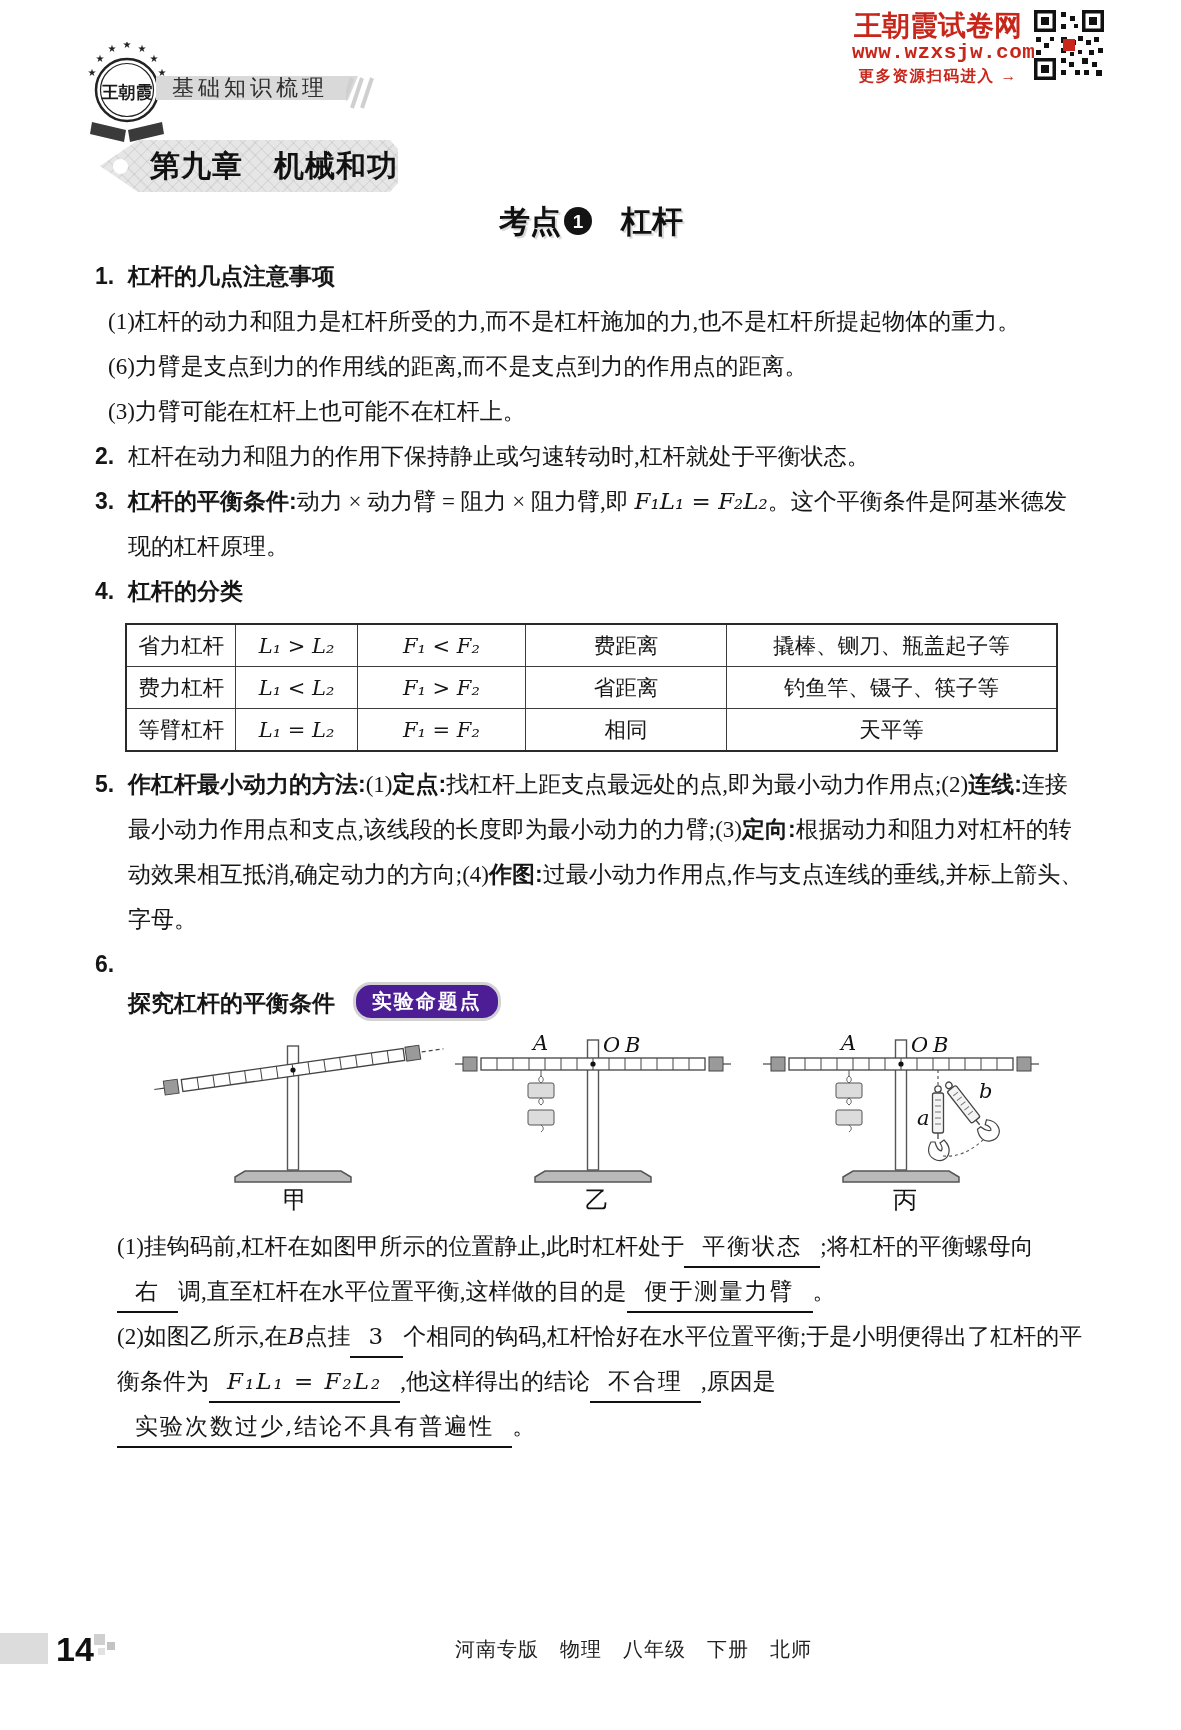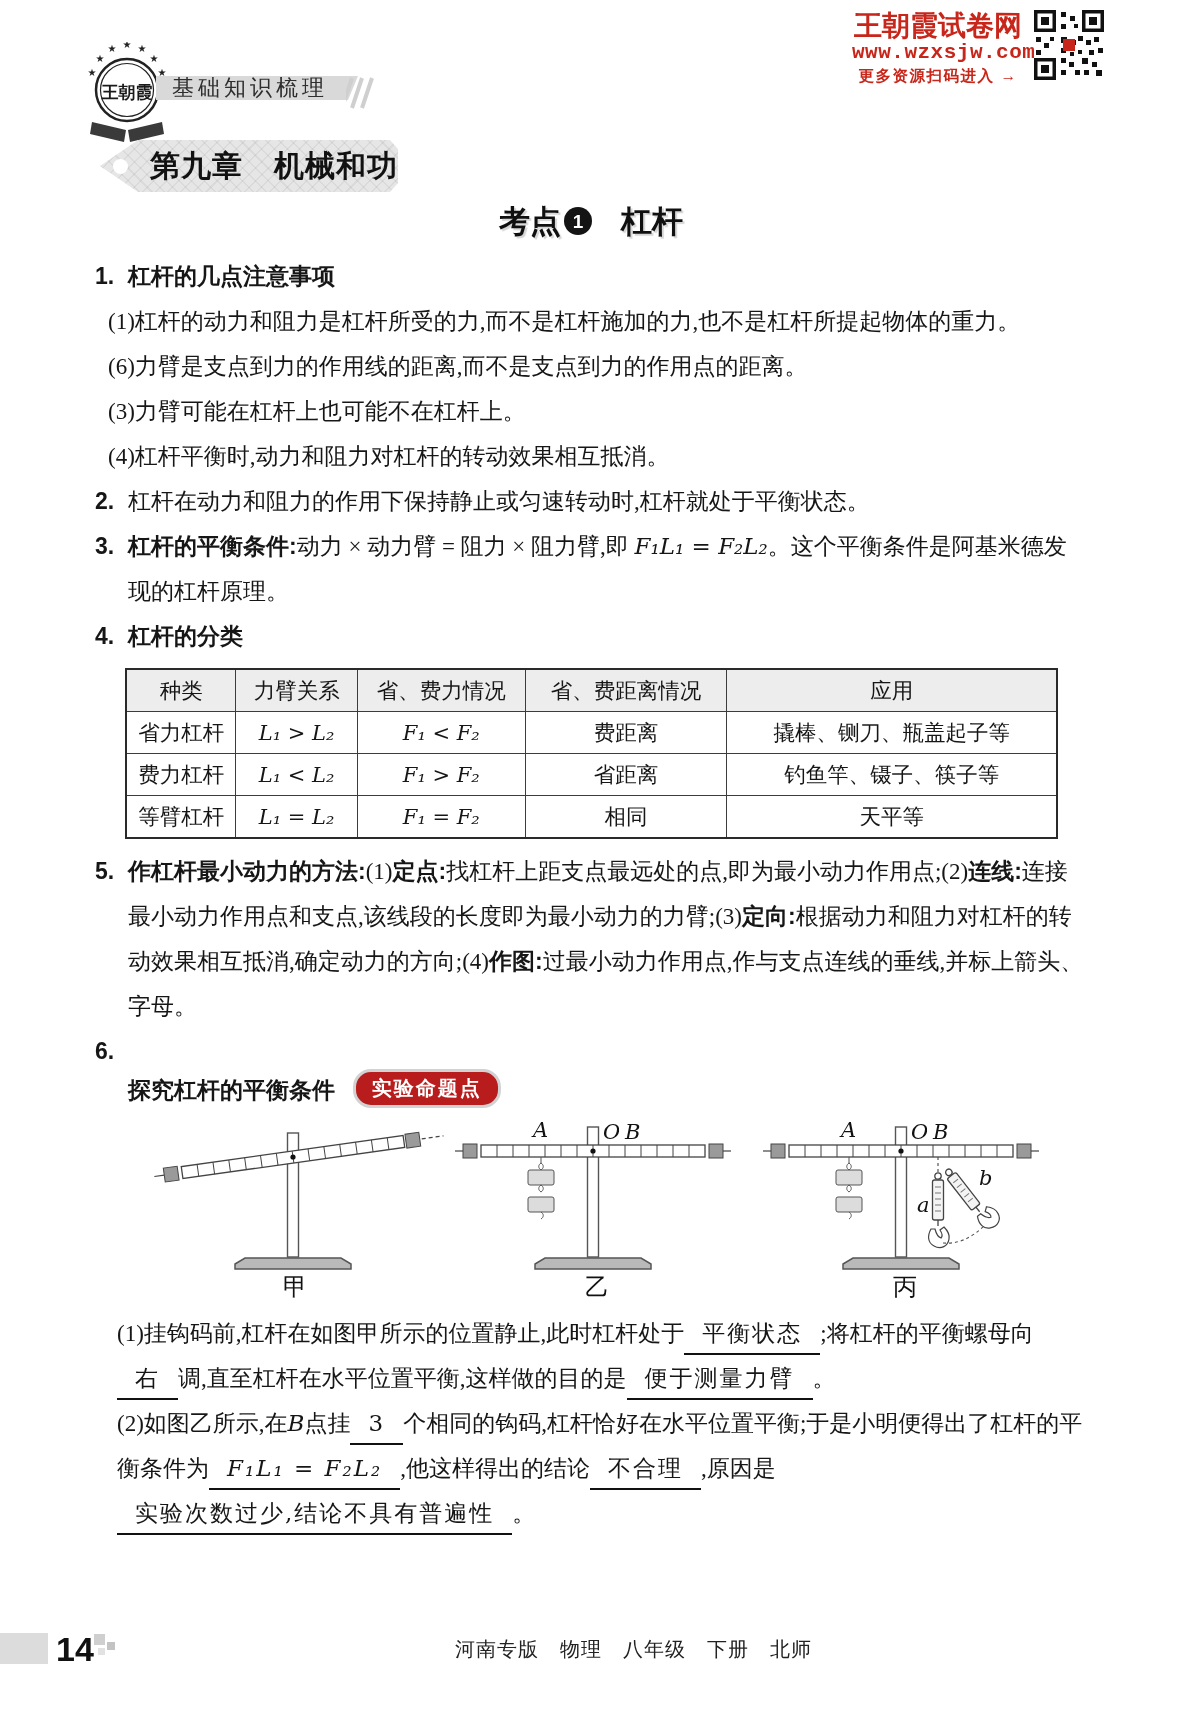--- a/index.html
+++ b/index.html
@@ -48,21 +48,21 @@
   .item-num{position:absolute;left:0;top:0;font-family:"Liberation Sans","DejaVu Sans",sans-serif;font-weight:700;}
   .hd{font-family:"Liberation Sans","DejaVu Sans",sans-serif;font-weight:700;}
   .sub{margin-left:-20px;}
 
   .seg-b{font-family:"Liberation Sans","DejaVu Sans",sans-serif;font-weight:700;}
   .seg-var,.seg-f{font-family:"DejaVu Serif","Liberation Serif",serif;font-style:italic;}
   .seg-blank{display:inline-block;border-bottom:2px solid #111;padding:0 18px;line-height:40px;
              font-family:"DejaVu Serif","Liberation Serif",serif;letter-spacing:2px;}
 
   .badge{display:inline-block;margin-left:12px;padding:0 16px;height:33px;line-height:33px;border-radius:18px;
-         background:#b91c1c;border:3px solid #d2d2d2;color:#fff;
+         background:#4c1d95;border:3px solid #d2d2d2;color:#fff;
          font-family:"Liberation Sans","DejaVu Sans",sans-serif;font-weight:700;font-size:20px;letter-spacing:2px;vertical-align:3px;margin-top:40px;}
 
   
   table.cls{border-collapse:collapse;margin:9px 0 10px 30px;width:933px;text-align:center;
             font-size:21.5px;line-height:26px;border:2.5px solid #2a2a2a;}
   table.cls th,table.cls td{border:1.5px solid #3c3c3c;height:41px;padding:0 4px;font-weight:normal;}
   table.cls th{background:#ededed;}
   .cell-f{font-family:"DejaVu Serif","Liberation Serif",serif;font-style:italic;font-size:21px;}
 
   
@@ -173,21 +173,20 @@
       <span class="kd-num">1</span>
       <span class="kd-title">杠杆</span>
     </div>
 
     <div class="item">
       <span class="item-num">1.</span>
       <div class="hd">杠杆的几点注意事项</div>
       <div class="sub">(1)杠杆的动力和阻力是杠杆所受的力,而不是杠杆施加的力,也不是杠杆所提起物体的重力。</div>
       <div class="sub">(6)力臂是支点到力的作用线的距离,而不是支点到力的作用点的距离。</div>
       <div class="sub">(3)力臂可能在杠杆上也可能不在杠杆上。</div>
-      <div class="sub">(4)杠杆平衡时,动力和阻力对杠杆的转动效果相互抵消。</div>
     </div>
 
     <div class="item">
       <span class="item-num">2.</span>
       <div><span class="seg-t">杠杆在动力和阻力的作用下保持静止或匀速转动时,杠杆就处于平衡状态。</span></div>
     </div>
 
     <div class="item">
       <span class="item-num">3.</span>
       <div><span class="seg-b">杠杆的平衡条件:</span><span class="seg-t">动力 × 动力臂 = 阻力 × 阻力臂,即 </span><span class="seg-fvar seg-f">F₁L₁ = F₂L₂</span><span class="seg-t">。这个平衡条件是阿基米德发现的杠杆原理。</span></div>
@@ -200,27 +199,20 @@
 
     <table class="cls">
       <colgroup>
           <col style="width:110px">
           <col style="width:122px">
           <col style="width:168px">
           <col style="width:202px">
           <col style="width:331px">
         </colgroup>
       <tbody>
-          <tr>
-        <th>种类</th>
-        <th>力臂关系</th>
-        <th>省、费力情况</th>
-        <th>省、费距离情况</th>
-        <th>应用</th>
-      </tr>
       <tr>
         <td>省力杠杆</td>
         <td class="cell-f">L₁ &gt; L₂</td>
         <td class="cell-f">F₁ &lt; F₂</td>
         <td>费距离</td>
         <td>撬棒、铡刀、瓶盖起子等</td>
       </tr>
       <tr>
         <td>费力杠杆</td>
         <td class="cell-f">L₁ &lt; L₂</td>

